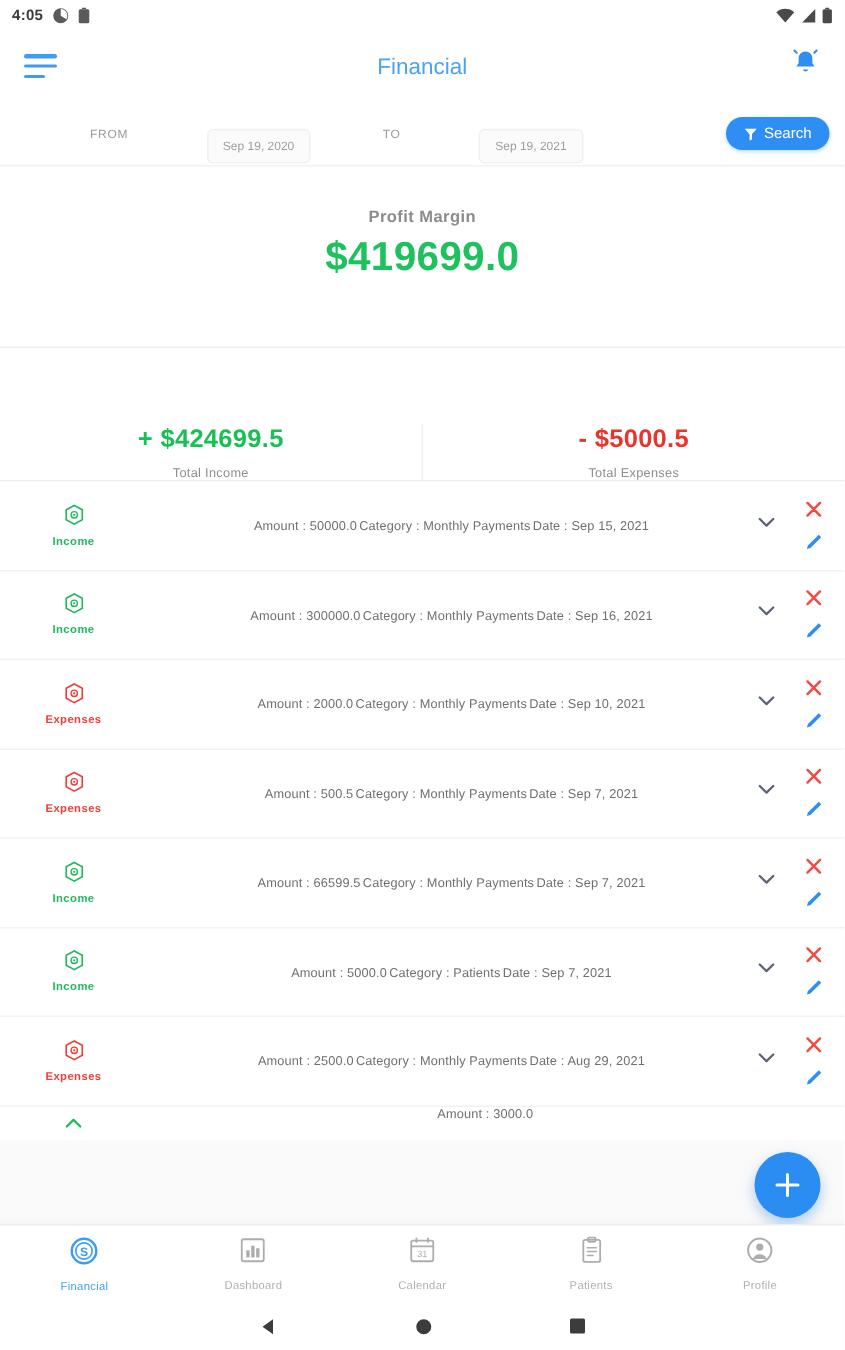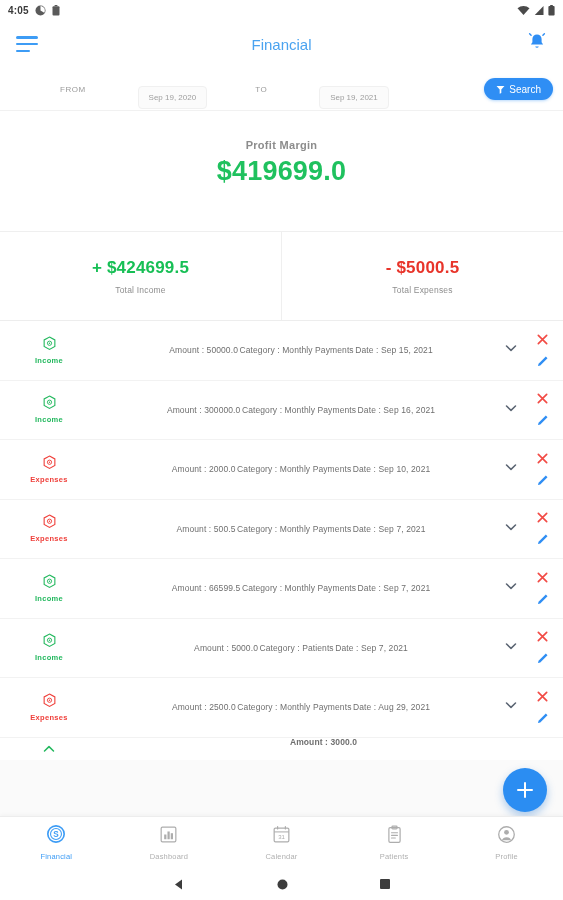--- a/index.html
+++ b/index.html
@@ -63,21 +63,21 @@
 
   
   .summary {
     background: #ffffff; border-top: 1px solid #f1f1f1;
     border-bottom: 1px solid #ededed;
   }
   .profit-block { padding: 28px 0 44px; text-align: center; border-bottom: 1px solid #efefef; }
   .profit-label { font-size: 11px; color: #8c8c8c; font-weight: 700; letter-spacing: .3px; }
   .profit-value { font-size: 27px; color: #1fc15e; font-weight: 700; margin-top: 5px; letter-spacing: .2px; }
 
-  .totals { display: flex; height: 88px; }
+  .totals { display: flex; height: 88px; align-items: flex-end; }
   .total-cell {
     flex: 1; display: flex; flex-direction: column;
     align-items: center; justify-content: center;
   }
   .total-cell + .total-cell { border-left: 1px solid #efefef; }
   .total-value { font-size: 17px; font-weight: 700; letter-spacing: .2px; }
   .total-value.pos { color: #17bf55; }
   .total-value.neg { color: #e8342a; }
   .total-caption { font-size: 8.5px; color: #8e8e8e; margin-top: 7px; letter-spacing: .2px; }
 
@@ -99,21 +99,21 @@
 
   .row-body { flex: 1; display: flex; flex-direction: row; justify-content: center; gap: 1.5px; }
   .row-line { font-size: 8.5px; color: #6f6f6f; letter-spacing: .1px; }
 
   .row-actions { display: flex; align-items: center; gap: 18px; }
   .chev { cursor: pointer; }
   .act-col { display: flex; flex-direction: column; align-items: center; gap: 9px; }
   .act { cursor: pointer; line-height: 0; }
 
   .row.cut { height: 22px; overflow: hidden; border-bottom: none; }
-  .row.cut .row-body { margin-top: -14px; font-weight: bold; }
+  .row.cut .row-body { margin-top: -14px; }
 
   
   .fab {
     position: absolute; right: 16px; bottom: 88px;
     width: 44px; height: 44px; border-radius: 50%;
     background: #2b8df2; border: none; cursor: pointer;
     display: flex; align-items: center; justify-content: center;
     box-shadow: 0 4px 9px rgba(40,120,210,.38);
   }
   .fab::before, .fab::after {

